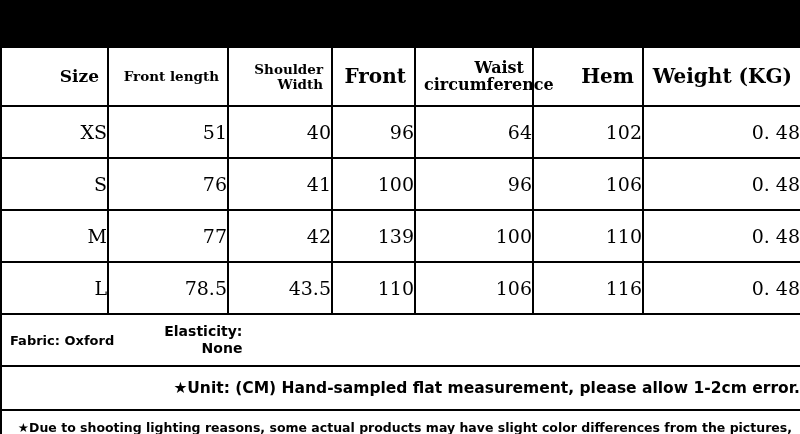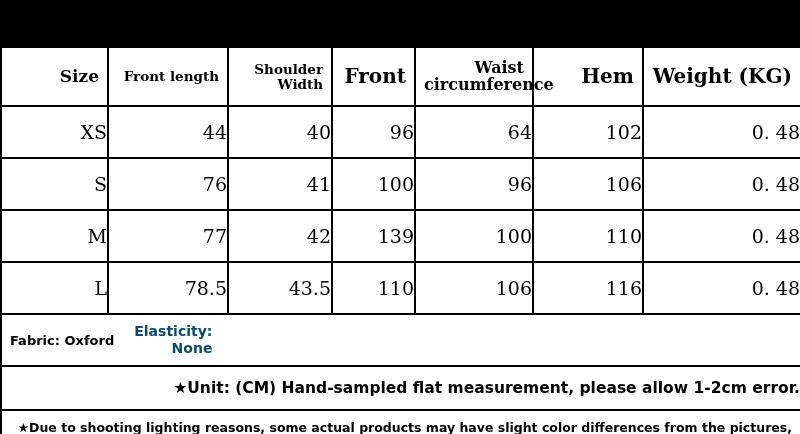--- a/index.html
+++ b/index.html
@@ -87,25 +87,25 @@
     padding: 0 8px;
   }
   .fabric-label {
     font-family: "DejaVu Sans", sans-serif;
     font-weight: bold;
     font-size: 13px;
     color: #000;
     white-space: nowrap;
   }
   .elasticity-block {
-    margin-left: 20px;
+    margin-left: 50px;
     font-family: "DejaVu Sans", sans-serif;
     font-weight: bold;
     font-size: 14px;
-    color: #0c4a6e;
+    color: #000000;
     line-height: 1.25;
   }
 
   .note-row td {
     height: 42px;
   }
   .note1 {
     font-family: "DejaVu Sans", sans-serif;
     font-weight: bold;
     font-size: 15.5px;
@@ -163,21 +163,21 @@
           <td>
             <div class="hdr big">Weight (KG)</div>
           </td>
         </tr>
 
         <tr class="data-row">
           <td>
               <div class="cell">XS</div>
             </td>
           <td>
-              <div class="cell">44</div>
+              <div class="cell">51</div>
             </td>
           <td>
               <div class="cell">40</div>
             </td>
           <td>
               <div class="cell">96</div>
             </td>
           <td>
               <div class="cell">64</div>
             </td>

